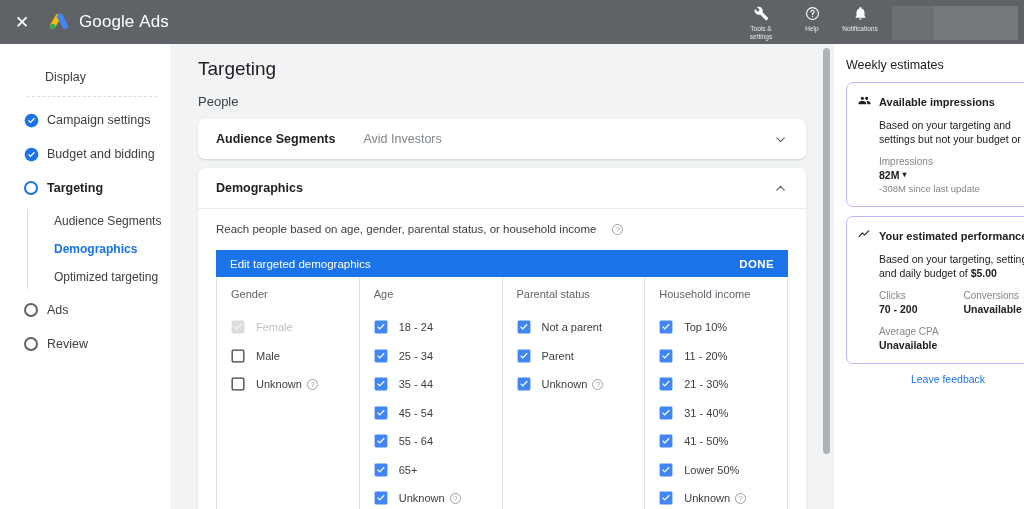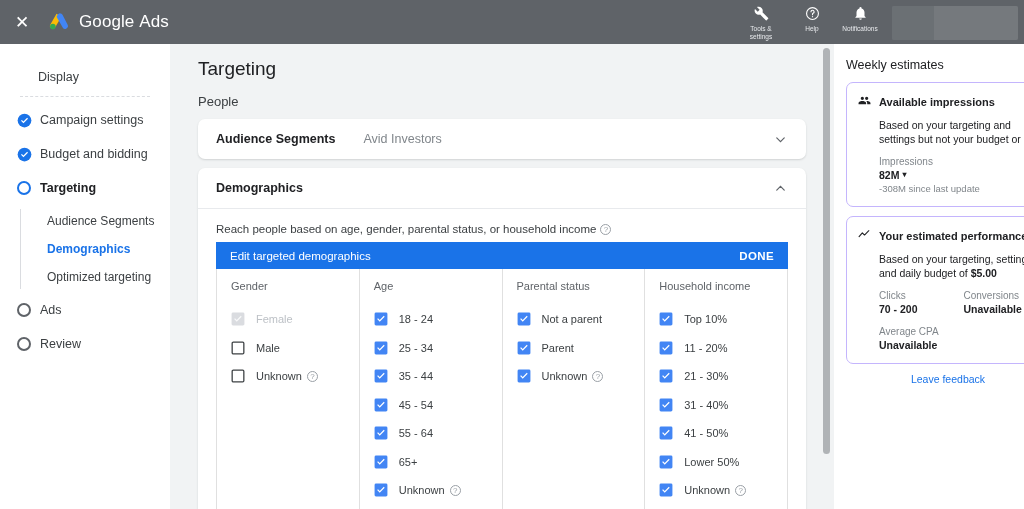--- a/index.html
+++ b/index.html
@@ -42,21 +42,21 @@
   .tb-item.wide { width: 54px; }
   .account-box {
     width: 126px; height: 34px; margin-left: 8px; margin-right: 6px; margin-top: 3px;
     background: #6e7276; border-radius: 2px; display: flex; overflow: hidden;
   }
   .account-box .ab-l { width: 42px; background: #6b7074; }
   .account-box .ab-r { flex: 1; background: #75797d; }
 
   
   .sidebar {
-    position: absolute; top: 44px; left: 0; width: 170px; height: 465px;
+    position: absolute; top: 44px; left: 7px; width: 170px; height: 465px;
     background: #ffffff;
   }
   .side-top { padding: 18px 0 0 0; }
   .side-row {
     display: flex; align-items: center; height: 34px; padding-left: 12px;
     cursor: pointer; font-size: 12.5px; color: #3c4043;
   }
   .side-row .bullet { width: 24px; display: flex; align-items: center; justify-content: center; }
   .side-row .txt { margin-left: 4px; }
   .side-row.display { padding-left: 34px; height: 30px; }
@@ -99,22 +99,22 @@
   }
   .card-head {
     height: 40px; display: flex; align-items: center; padding: 0 18px;
     cursor: pointer;
   }
   .card-head .ch-title { font-size: 12.5px; font-weight: bold; color: #202124; }
   .card-head .ch-sub { font-size: 12.5px; color: #80868b; margin-left: 28px; }
   .chev { margin-left: auto; color: #5f6368; display: flex; align-items: center; }
   .card-body { border-top: 1px solid #e8eaed; padding: 14px 18px 0 18px; }
   .reach-line {
-    font-size: 11.5px; color: #3c4043; display: flex; align-items: center; gap: 4px;
-    margin-bottom: 7px;
+    font-size: 11.5px; color: #3c4043; display: flex; align-items: center; gap: 16px;
+    margin-bottom: 15px;
   }
   .help-ico {
     width: 11px; height: 11px; border: 1px solid #9aa0a6; border-radius: 50%;
     color: #9aa0a6; font-size: 8px; line-height: 9px; text-align: center;
     display: inline-block; flex: none;
   }
   .edit-bar {
     height: 27px; background: #1a73e8; display: flex; align-items: center;
     padding: 0 14px; cursor: pointer;
   }

